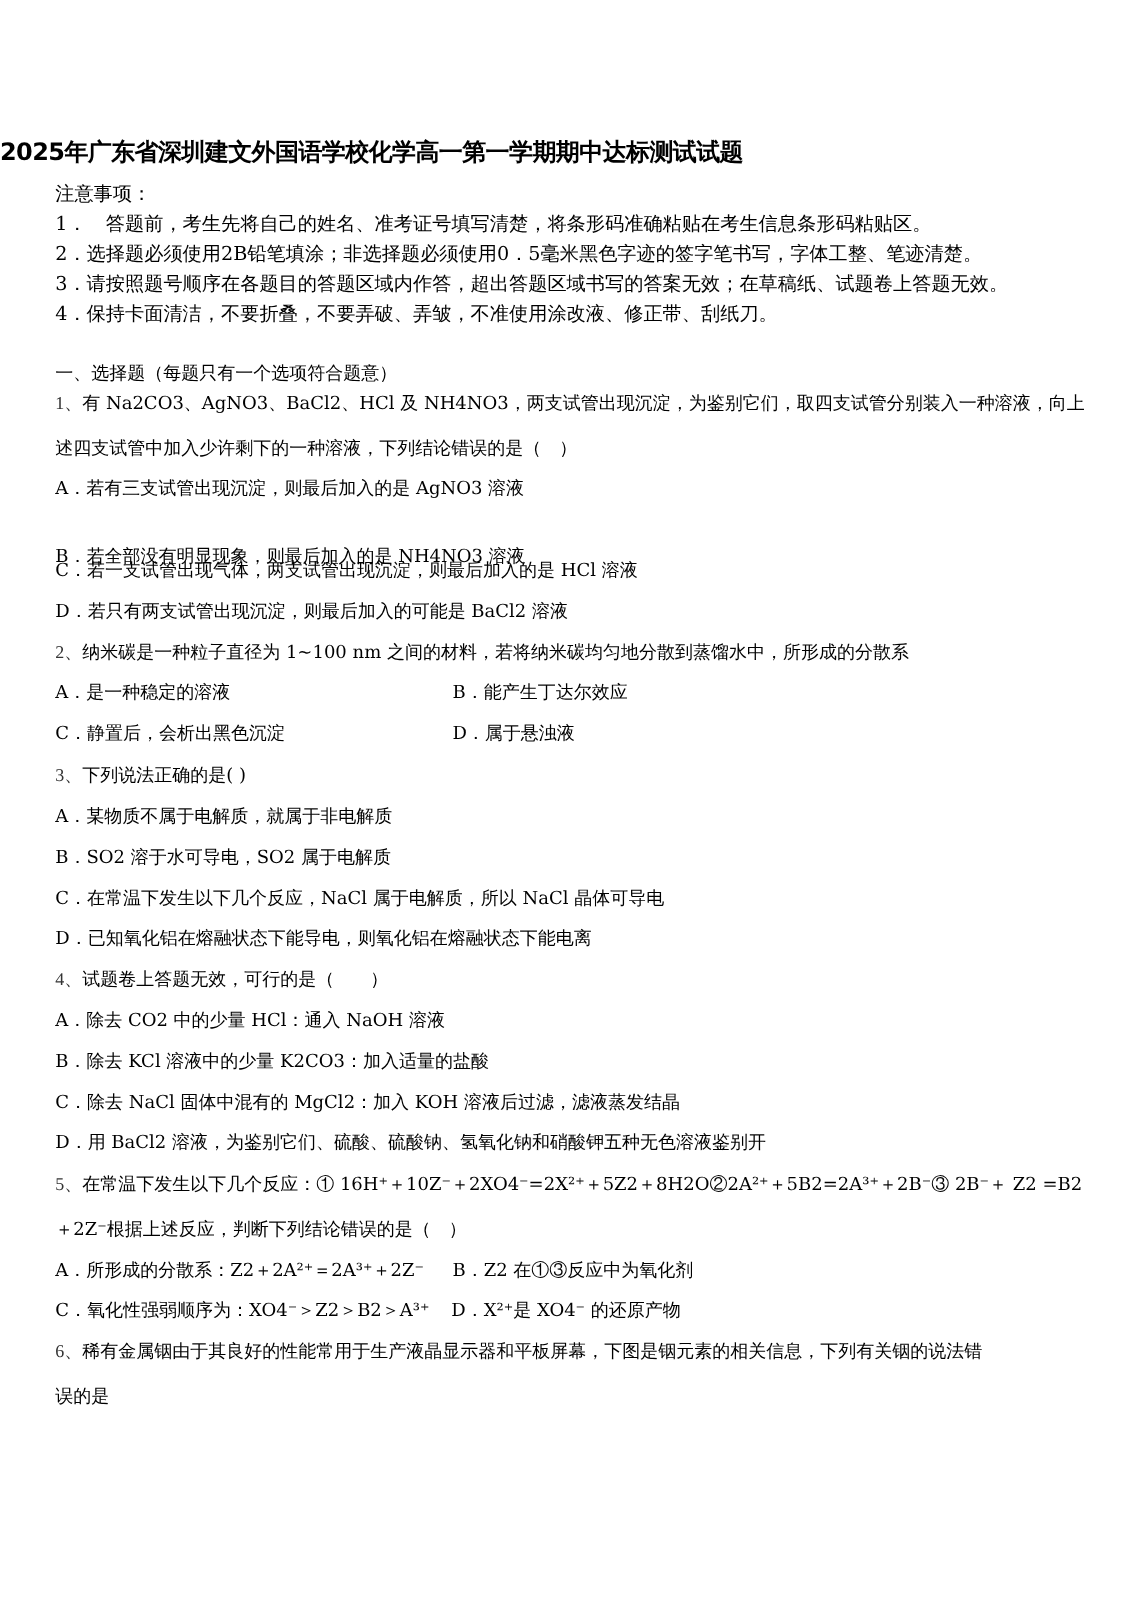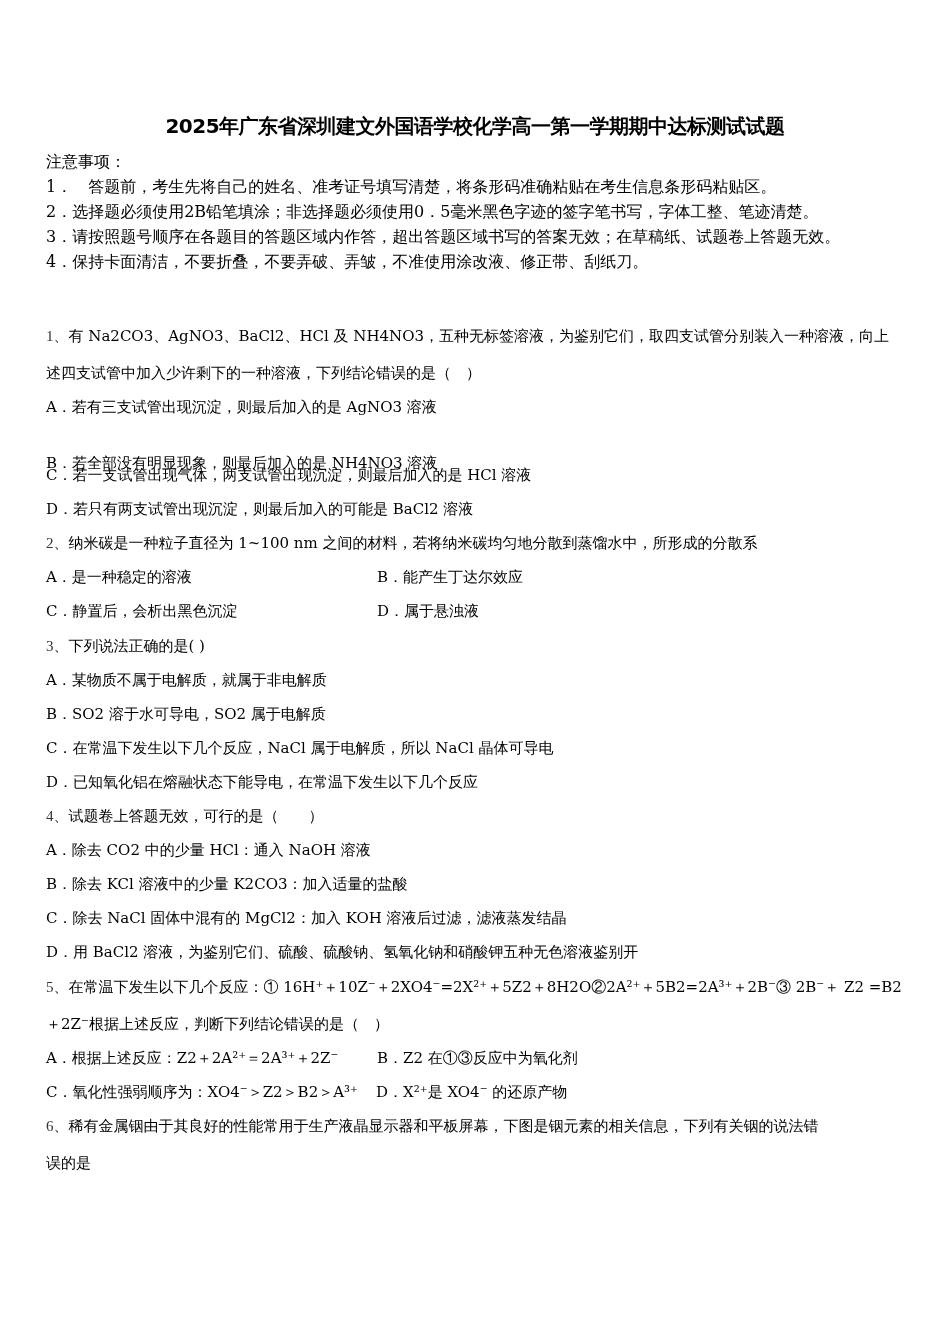--- a/index.html
+++ b/index.html
@@ -1,19 +1,19 @@
 <!DOCTYPE html>
 <html><head>
   <meta charset="utf-8">
   <style>
     html, body { margin: 0; padding: 0; background: #ffffff; }
     body { width: 950px; height: 1344px; position: relative; overflow: hidden; color: #000; }
     .page { position: absolute; left: 0; top: 0; width: 950px; height: 1344px; background: #fff; }
     .title {
-      position: absolute; left: 0; top: 112px; width: 950px; text-align: center;
+      position: absolute; left: 0; top: 112px; width: 950px; text-align: left;
       font-family: "DejaVu Sans", sans-serif; font-weight: bold; font-size: 20px;
       letter-spacing: -0.5px; line-height: 28px;
     }
     .line {
       position: absolute; left: 46px; white-space: nowrap;
       font-family: "DejaVu Serif", serif; font-size: 15px; line-height: 22px;
     }
     .notes .line { font-size: 16px; }
     .num { font-family: "Liberation Serif", serif; color: #333; }
     .col2 { position: absolute; left: 377px; text-align: center; }
@@ -26,24 +26,25 @@
   <div class="title">2025年广东省深圳建文外国语学校化学高一第一学期期中达标测试试题</div>
 
   <div class="notes">
     <div class="line" style="top:151px">注意事项：</div>
     <div class="line" style="top:176px">1．　答题前，考生先将自己的姓名、准考证号填写清楚，将条形码准确粘贴在考生信息条形码粘贴区。</div>
     <div class="line" style="top:201px">2．选择题必须使用2B铅笔填涂；非选择题必须使用0．5毫米黑色字迹的签字笔书写，字体工整、笔迹清楚。</div>
     <div class="line" style="top:226px">3．请按照题号顺序在各题目的答题区域内作答，超出答题区域书写的答案无效；在草稿纸、试题卷上答题无效。</div>
     <div class="line" style="top:251px">4．保持卡面清洁，不要折叠，不要弄破、弄皱，不准使用涂改液、修正带、刮纸刀。</div>
   </div>
 
+  <div class="line" style="top:300px">一、选择题（每题只有一个选项符合题意）</div>
 
   <div>
     <div class="line" style="top:325px">
-      <span class="num">1、</span><span>有 Na2CO3、AgNO3、BaCl2、HCl 及 NH4NO3，五种无标签溶液，为鉴别它们，取四支试管分别装入一种溶液，向上</span>
+      <span class="num">1、</span><span>有 Na2CO3、AgNO3、BaCl2、HCl 及 NH4NO3，两支试管出现沉淀，为鉴别它们，取四支试管分别装入一种溶液，向上</span>
     </div>
     <div class="line" style="top:362px">述四支试管中加入少许剩下的一种溶液，下列结论错误的是（　）</div>
     <div class="line" style="top:396px">A．若有三支试管出现沉淀，则最后加入的是 AgNO3 溶液</div>
     <div class="line" style="top:452px">B．若全部没有明显现象，则最后加入的是 NH4NO3 溶液</div>
     <div class="line" style="top:464px">C．若一支试管出现气体，两支试管出现沉淀，则最后加入的是 HCl 溶液</div>
     <div class="line" style="top:498px">D．若只有两支试管出现沉淀，则最后加入的可能是 BaCl2 溶液</div>
   </div>
 
   <div>
     <div class="line" style="top:532px">
@@ -55,39 +56,39 @@
     <div class="line col2" style="top:600px">D．属于悬浊液</div>
   </div>
 
   <div>
     <div class="line" style="top:635px">
       <span class="num">3、</span><span>下列说法正确的是( )</span>
     </div>
     <div class="line" style="top:669px">A．某物质不属于电解质，就属于非电解质</div>
     <div class="line" style="top:703px">B．SO2 溶于水可导电，SO2 属于电解质</div>
     <div class="line" style="top:737px">C．在常温下发生以下几个反应，NaCl 属于电解质，所以 NaCl 晶体可导电</div>
-    <div class="line" style="top:771px">D．已知氧化铝在熔融状态下能导电，在常温下发生以下几个反应</div>
+    <div class="line" style="top:771px">D．已知氧化铝在熔融状态下能导电，则氧化铝在熔融状态下能电离</div>
   </div>
 
   <div>
     <div class="line" style="top:805px">
       <span class="num">4、</span><span>试题卷上答题无效，可行的是（　　）</span>
     </div>
     <div class="line" style="top:839px">A．除去 CO2 中的少量 HCl：通入 NaOH 溶液</div>
     <div class="line" style="top:873px">B．除去 KCl 溶液中的少量 K2CO3：加入适量的盐酸</div>
     <div class="line" style="top:907px">C．除去 NaCl 固体中混有的 MgCl2：加入 KOH 溶液后过滤，滤液蒸发结晶</div>
     <div class="line" style="top:941px">D．用 BaCl2 溶液，为鉴别它们、硫酸、硫酸钠、氢氧化钠和硝酸钾五种无色溶液鉴别开</div>
   </div>
 
   <div>
     <div class="line" style="top:976px">
       <span class="num">5、</span><span>在常温下发生以下几个反应：① 16H⁺＋10Z⁻＋2XO4⁻=2X²⁺＋5Z2＋8H2O②2A²⁺＋5B2=2A³⁺＋2B⁻③ 2B⁻＋ Z2 =B2</span>
     </div>
     <div class="line" style="top:1013px">＋2Z⁻根据上述反应，判断下列结论错误的是（　）</div>
-    <div class="line" style="top:1047px">A．根据上述反应：Z2＋2A²⁺＝2A³⁺＋2Z⁻</div>
+    <div class="line" style="top:1047px">A．所形成的分散系：Z2＋2A²⁺＝2A³⁺＋2Z⁻</div>
     <div class="line" style="top:1047px; left:377px">B．Z2 在①③反应中为氧化剂</div>
     <div class="line" style="top:1081px">C．氧化性强弱顺序为：XO4⁻＞Z2＞B2＞A³⁺</div>
     <div class="line" style="top:1081px; left:376px">D．X²⁺是 XO4⁻ 的还原产物</div>
   </div>
 
   <div>
     <div class="line" style="top:1115px">
       <span class="num">6、</span><span>稀有金属铟由于其良好的性能常用于生产液晶显示器和平板屏幕，下图是铟元素的相关信息，下列有关铟的说法错</span>
     </div>
     <div class="line" style="top:1152px">误的是</div>

